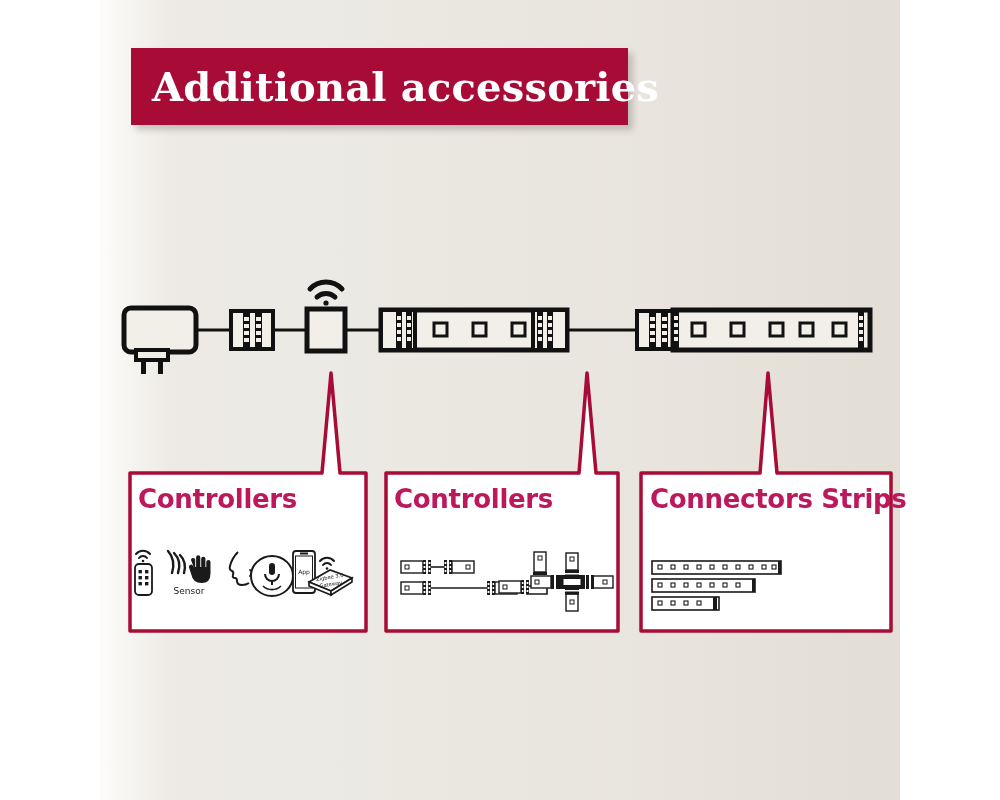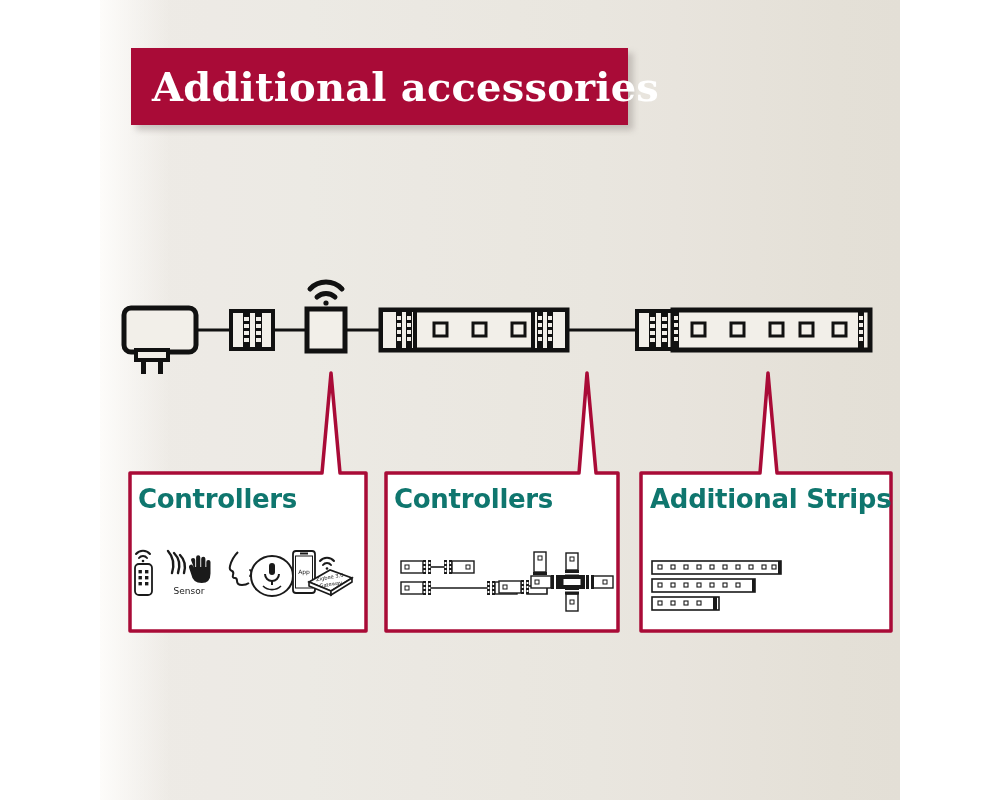--- a/index.html
+++ b/index.html
@@ -44,21 +44,21 @@
     padding-left:21px;
     white-space:nowrap;
   }
 
   
   .chain{position:absolute;left:0;top:0;width:1000px;height:800px;pointer-events:none;}
   .callout-title{
     position:absolute;
     font-family:"DejaVu Sans", sans-serif;
     font-weight:bold;
-    color:#0f766e;
+    color:#be185d;
     font-size:26px;
     letter-spacing:-.3px;
     white-space:nowrap;
   }
   .tiny-label{
     font-family:"DejaVu Sans", sans-serif;
     font-size:9px;
     fill:#1a1a1a;
   }
 </style>
@@ -417,15 +417,15 @@
           <rect x="684" y="601" width="4" height="4"></rect>
             <rect x="697" y="601" width="4" height="4"></rect>
         </g>
         <rect x="713" y="597" width="4" height="13" fill="#1a1a1a"></rect>
       </g>
     </g>
   </svg>
 
   <div class="callout-title" style="left:138px;top:484px;">Controllers</div>
   <div class="callout-title" style="left:394px;top:484px;">Controllers</div>
-  <div class="callout-title" style="left:650px;top:484px;">Additional Strips</div>
+  <div class="callout-title" style="left:650px;top:484px;">Connectors Strips</div>
 
 </div>
 
 </body></html>

